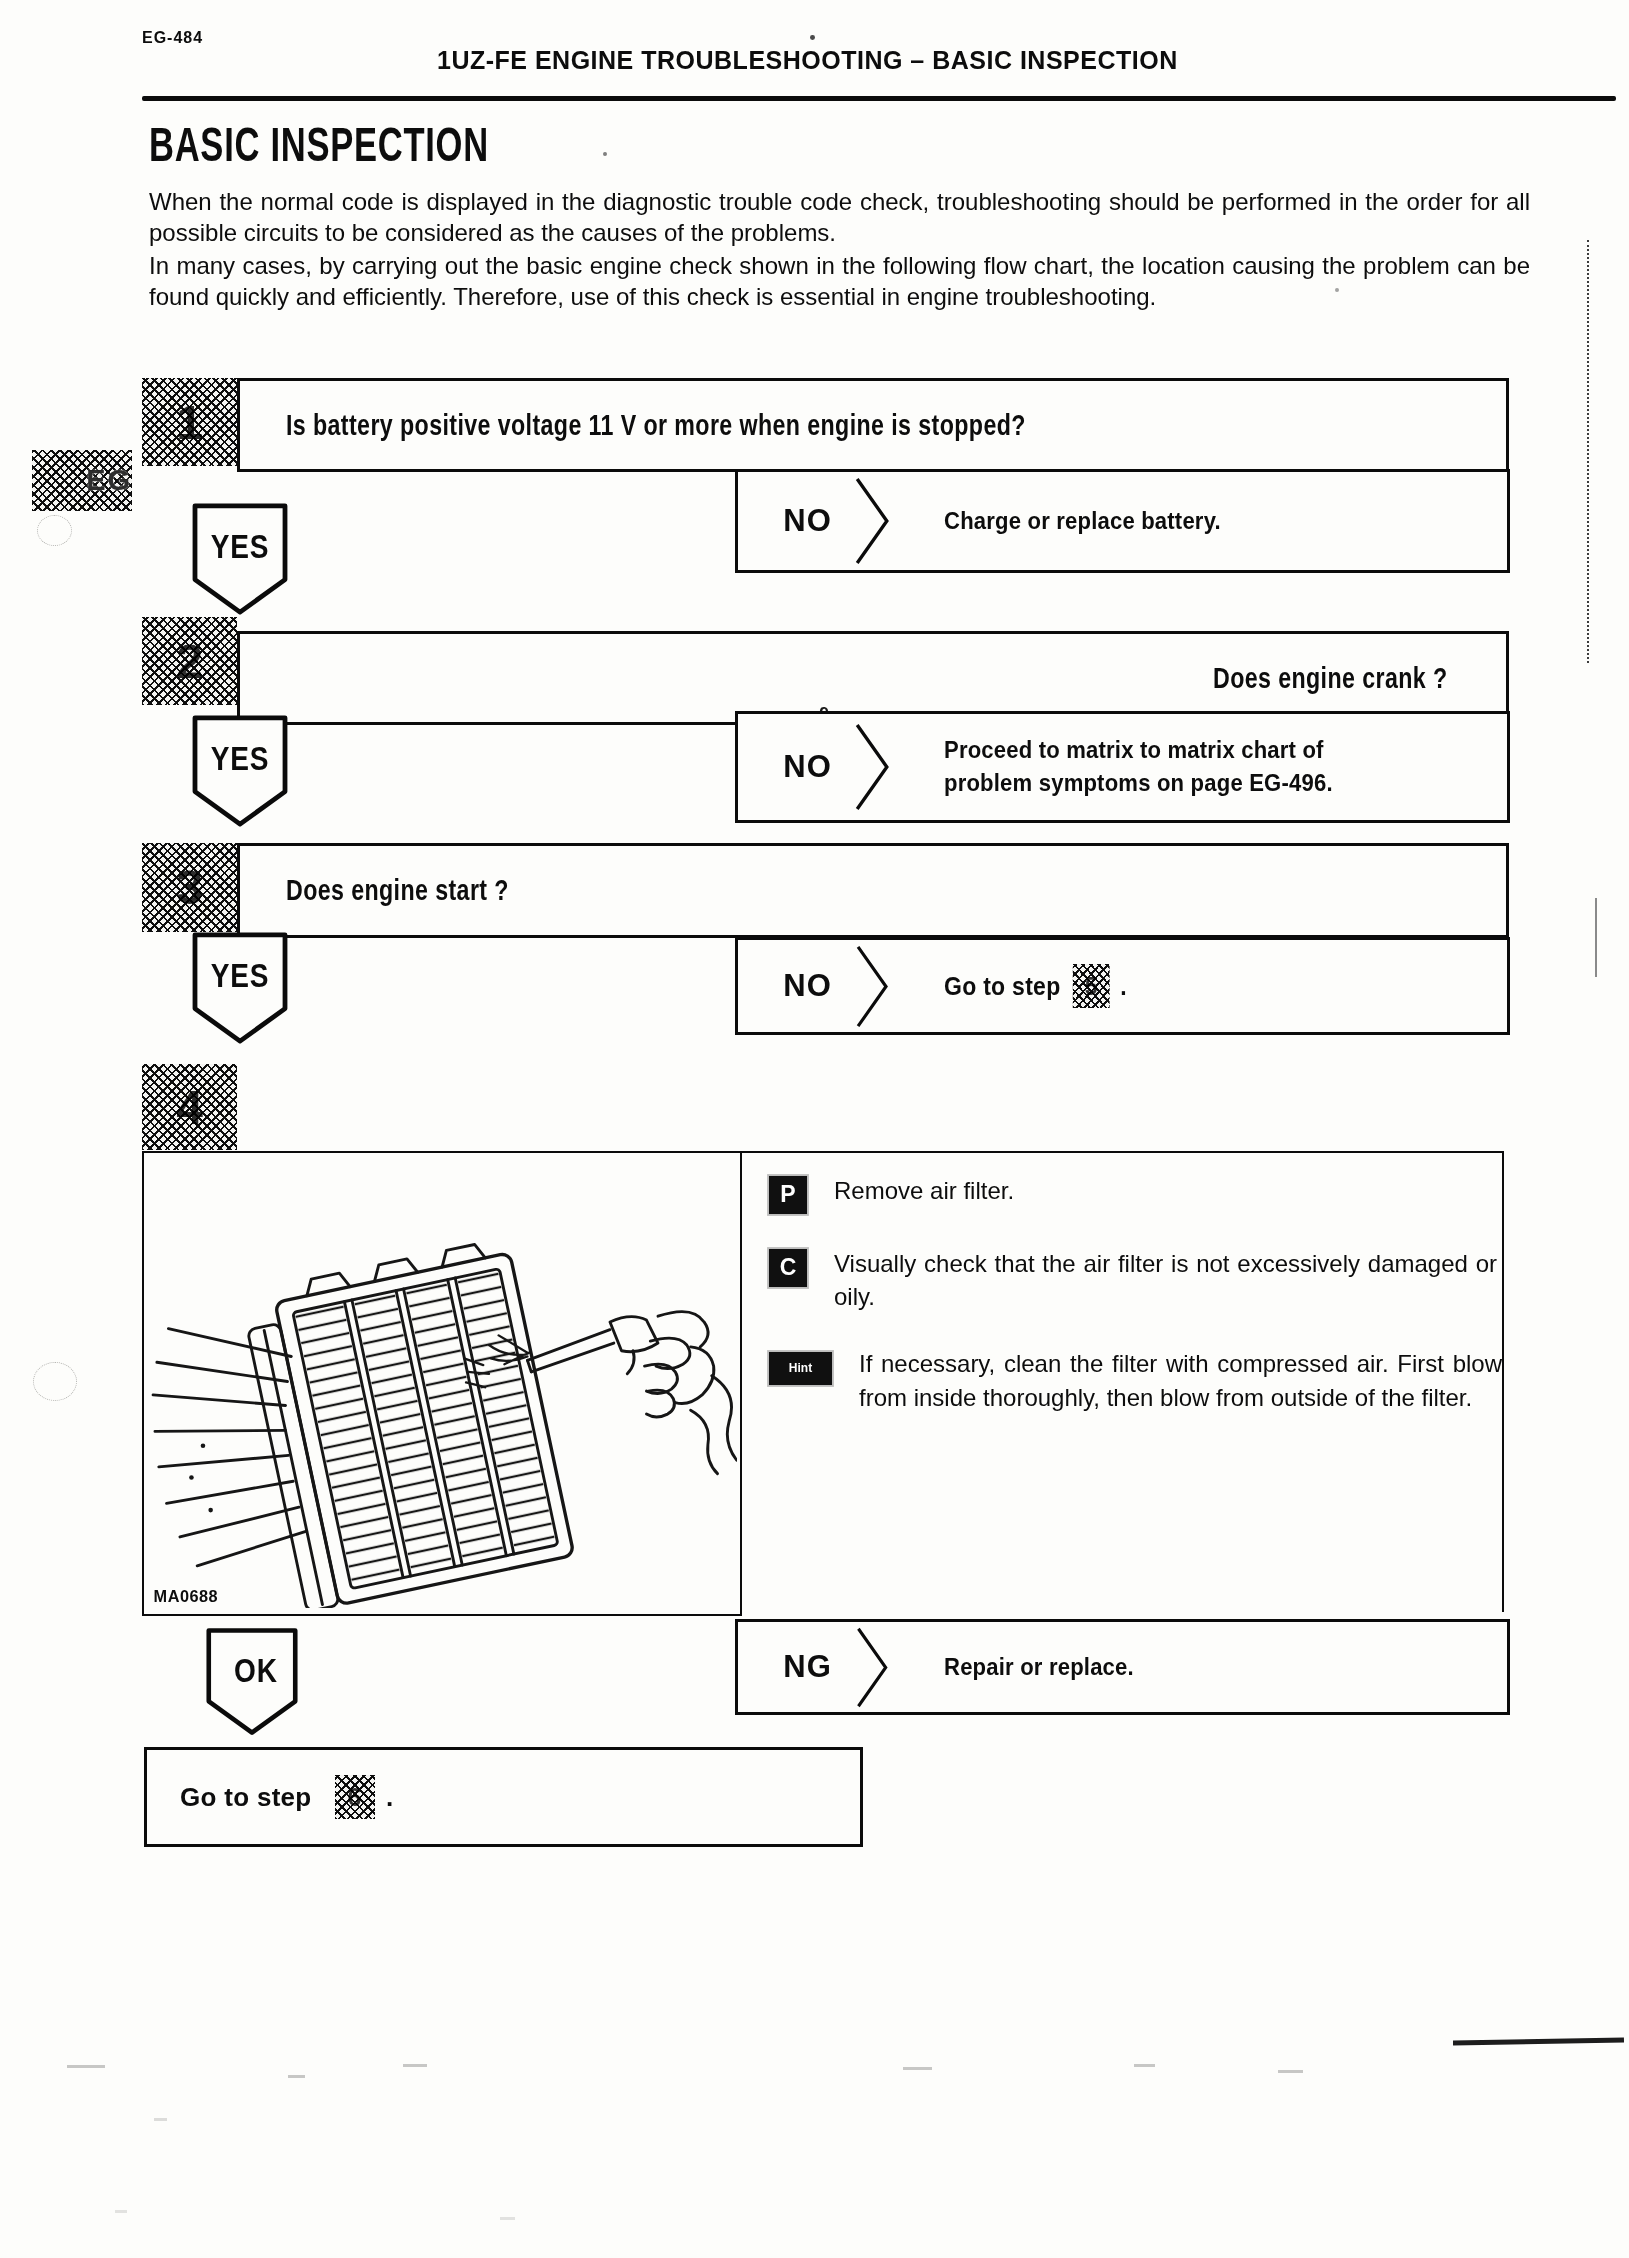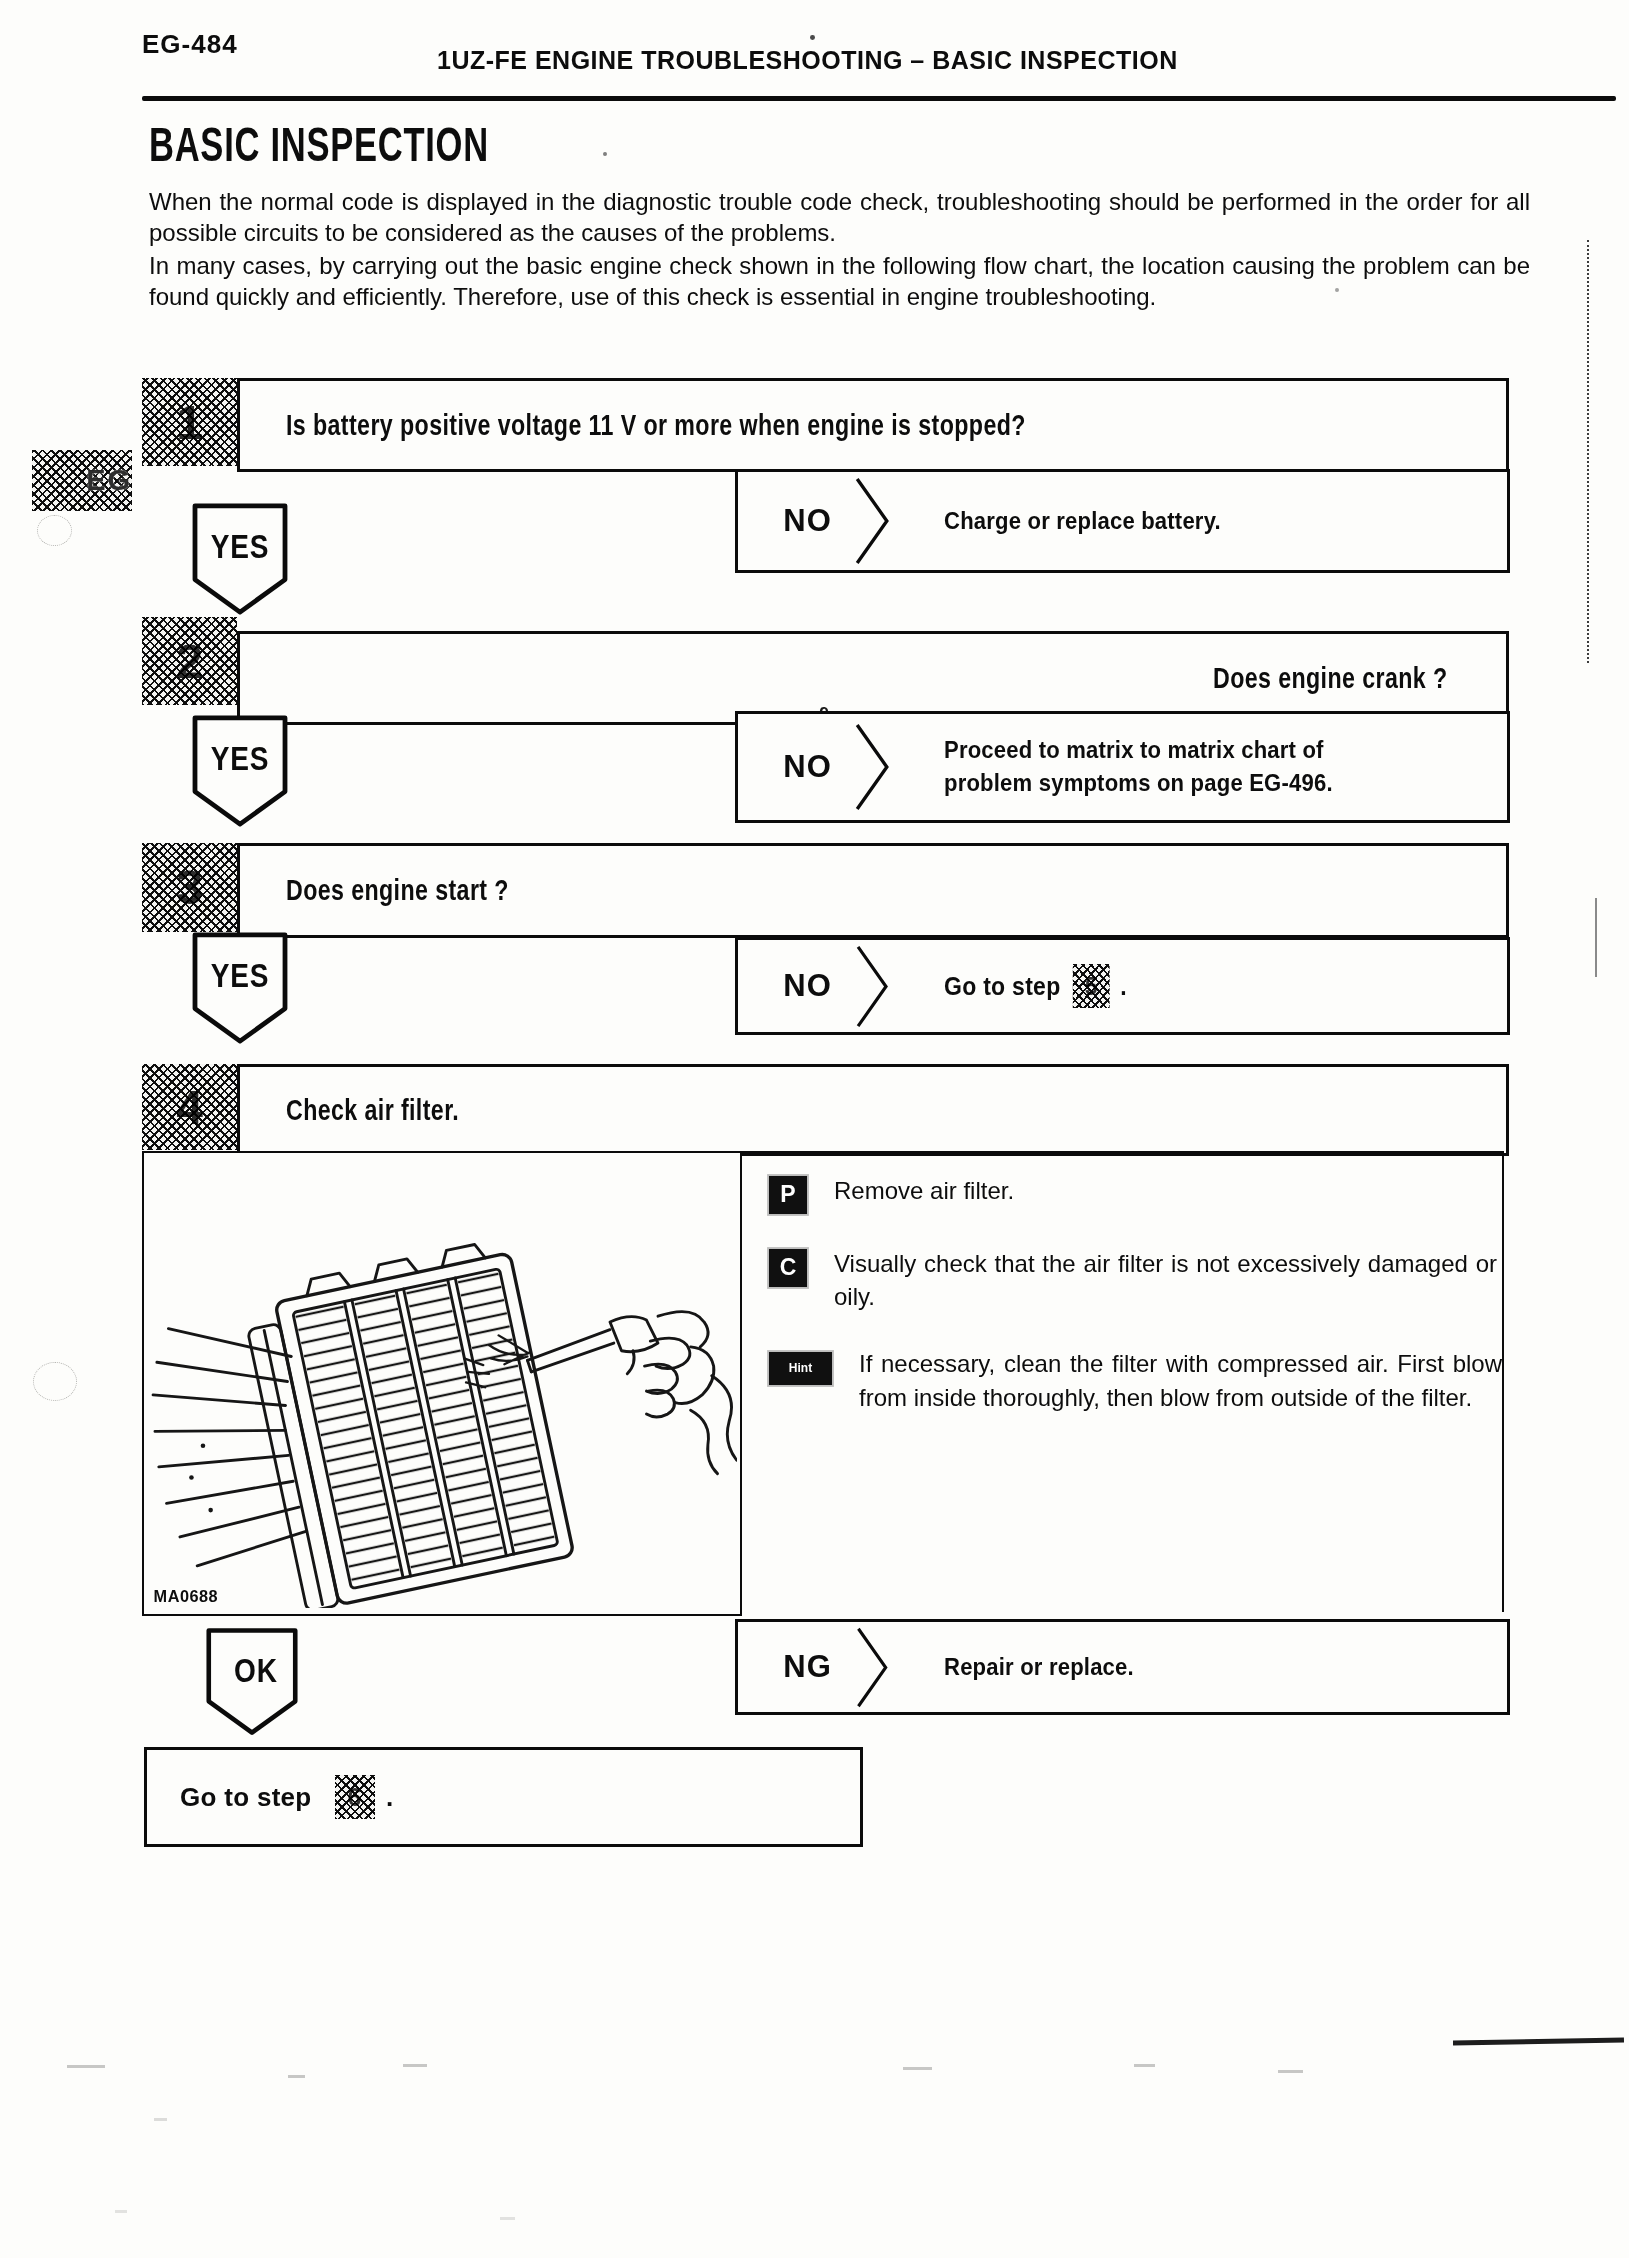--- a/index.html
+++ b/index.html
@@ -3,21 +3,21 @@
 <meta charset="utf-8">
 <style>
   html,body{margin:0;padding:0;background:#e8e8e6;}
   .page{
     position:relative; width:1629px; height:2259px; margin:0 auto;
     background:#fdfdfb; color:#0d0d0d; overflow:hidden;
     font-family:"Liberation Sans","DejaVu Sans",sans-serif;
   }
   .abs{position:absolute;}
   
-  .hdr-code{left:142px; top:29px; font-size:26px; font-weight:bold; letter-spacing:1px;}
+  .hdr-code{left:142px; top:29px; font-size:16px; font-weight:bold; letter-spacing:1px;}
   .hdr-title{left:437px; top:46px; font-size:25px; font-weight:bold; letter-spacing:0.5px; white-space:nowrap;}
   .hdr-rule{left:142px; top:96px; width:1474px; height:4.8px; background:#0c0c0c; border-radius:1.9px;}
   
   .sec-title{left:149px; top:117px; font-size:48px; font-weight:bold; white-space:nowrap;
              transform:scaleX(.72); transform-origin:left top; letter-spacing:1px;}
   .intro{left:149px; width:1381px; font-size:24px; line-height:1.3; text-align:justify;}
   .intro.p1{top:186px;}
   .intro.p2{top:250px;}
   
   .hatch{
@@ -153,23 +153,20 @@
   </div>
   <div class="abs pent" style="left:192px; top:932px;">
     <svg width="96" height="113" viewBox="0 0 100 118">
       <polygon points="3,3 97,3 97,80 50,114 3,80" fill="#fdfdfb" stroke="#0b0b0b" stroke-width="5" stroke-linejoin="round"></polygon>
     </svg>
     <span>YES</span>
   </div>
 
   <div class="abs badge hatch" style="left:142px; top:1064px; height:86px;">
     <span>4</span>
-  </div>
-  <div class="abs qbox" style="top:1064px; height:86px;">
-    <span class="qtext">Check air filter.</span>
   </div>
 
   <div class="abs illus-box">
     <svg width="590" height="455" viewBox="0 0 614 474">
       <defs>
         <pattern id="louv" width="9" height="14" patternUnits="userSpaceOnUse">
           <line x1="0" y1="7" x2="9" y2="7" stroke="#161616" stroke-width="2.4"></line>
         </pattern>
       </defs>
       <g stroke="#161616" stroke-width="3" fill="none" stroke-linecap="round" stroke-linejoin="round">

